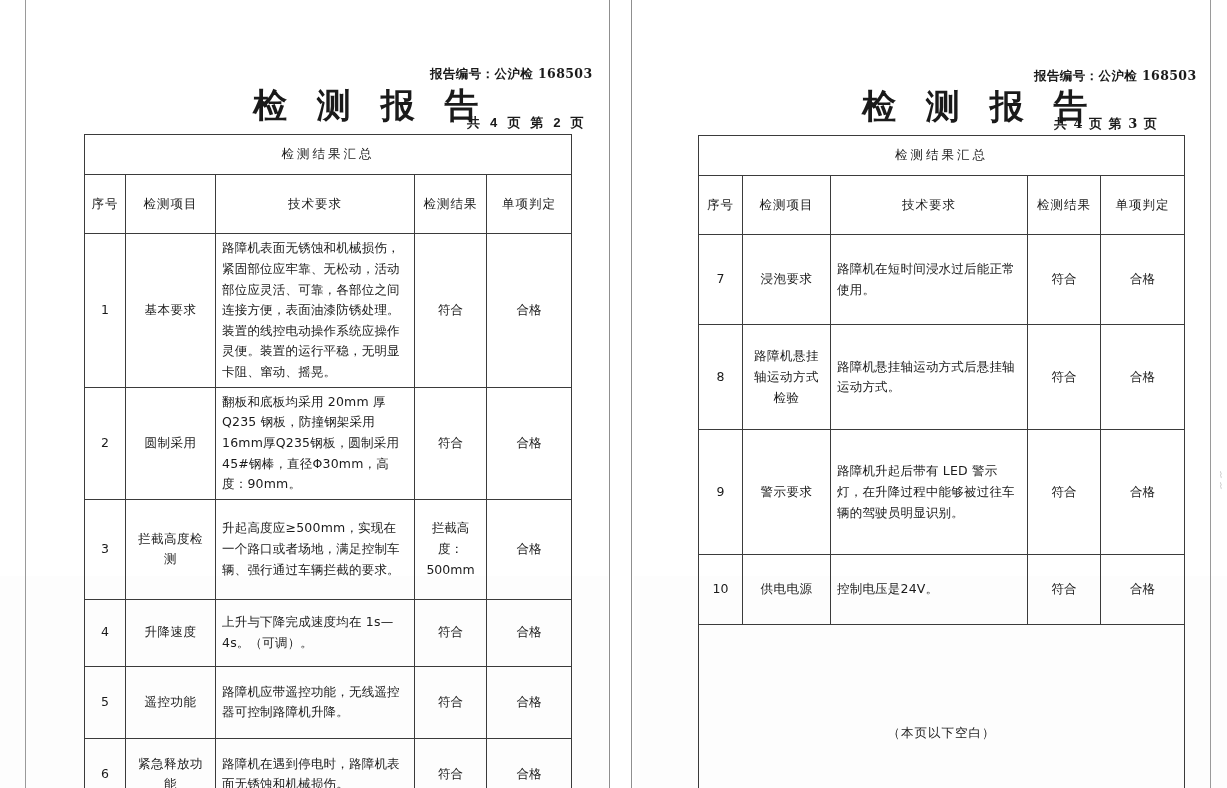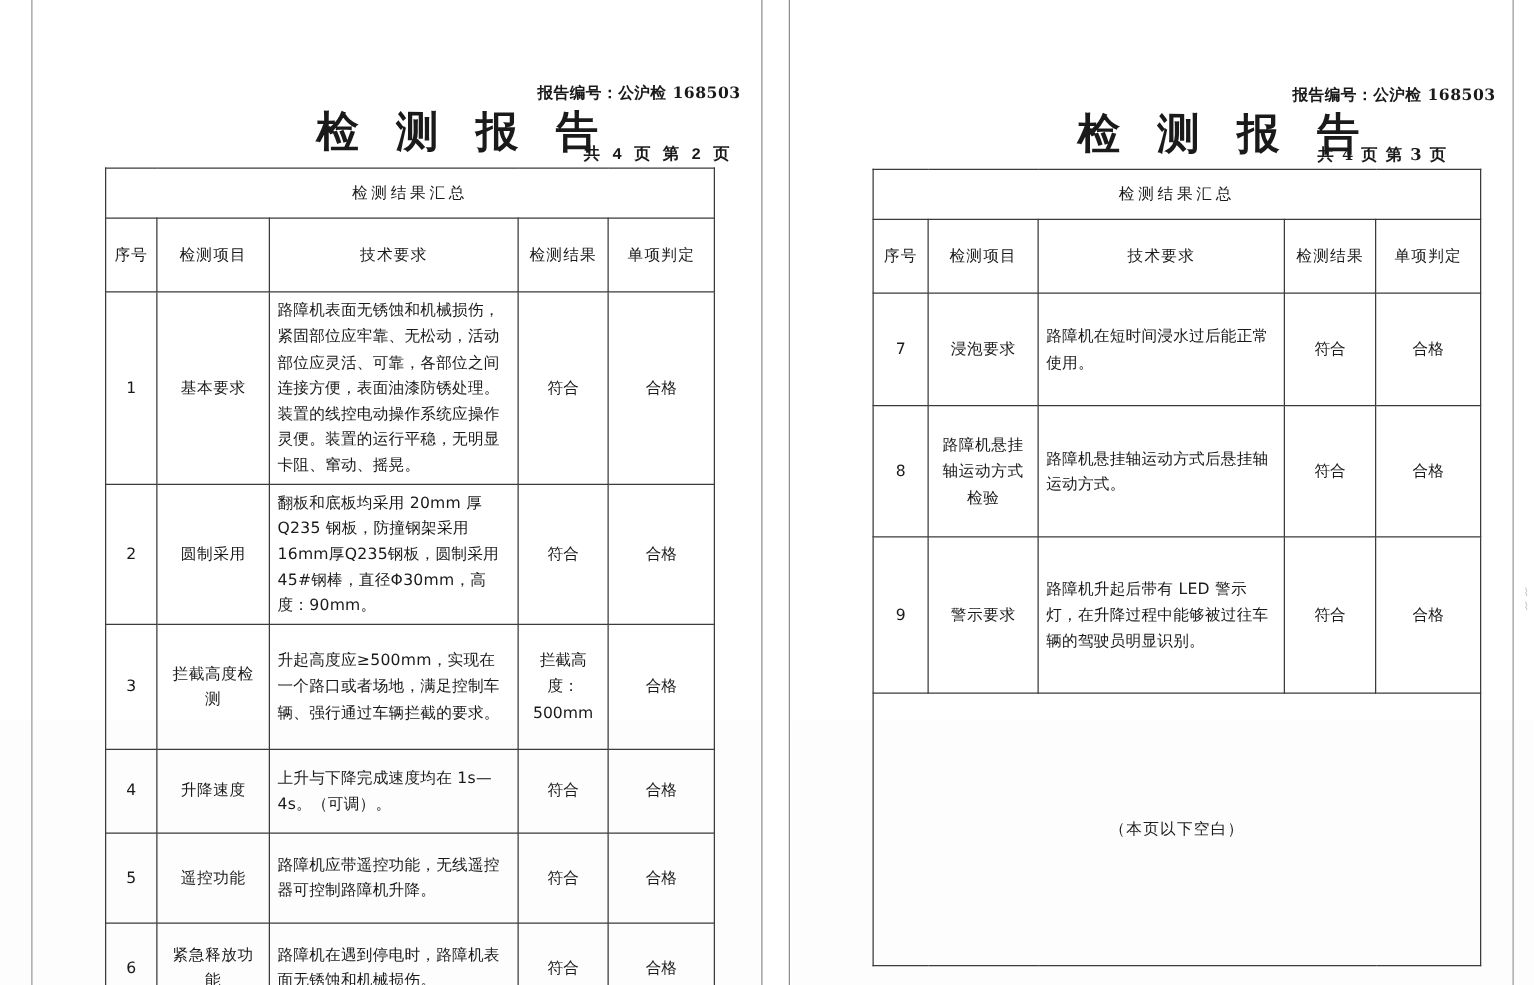--- a/index.html
+++ b/index.html
@@ -287,20 +287,27 @@
           </tr>
 
           <tr style="height:125px">
             <td class="c-center">9</td>
             <td class="c-item">警示要求</td>
             <td class="c-req">路障机升起后带有 LED 警示灯，在升降过程中能够被过往车辆的驾驶员明显识别。</td>
             <td class="c-center">符合</td>
             <td class="c-center">合格</td>
           </tr>
 
+          <tr style="height:70px">
+            <td class="c-center">10</td>
+            <td class="c-item">供电电源</td>
+            <td class="c-req">控制电压是24V。</td>
+            <td class="c-center">符合</td>
+            <td class="c-center">合格</td>
+          </tr>
 
           <tr style="height:218px">
             <td class="blank-note" colspan="5">（本页以下空白）</td>
           </tr>
 
         </tbody>
       </table>
 
       <div class="margin-scribble">⌇⌇</div>
 

